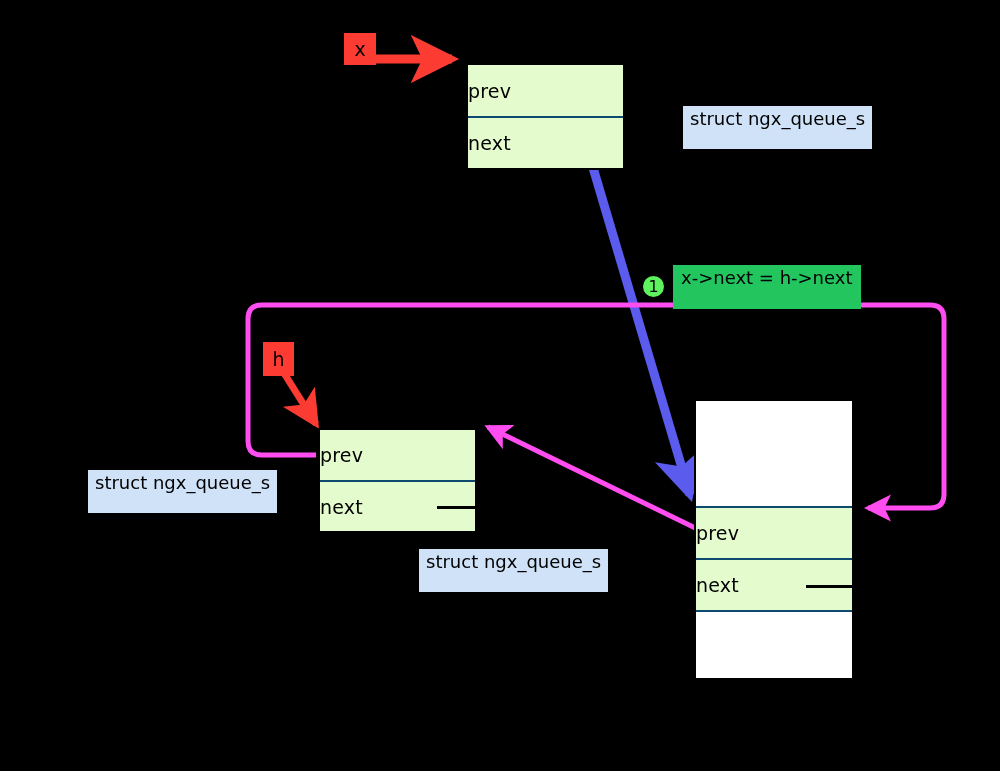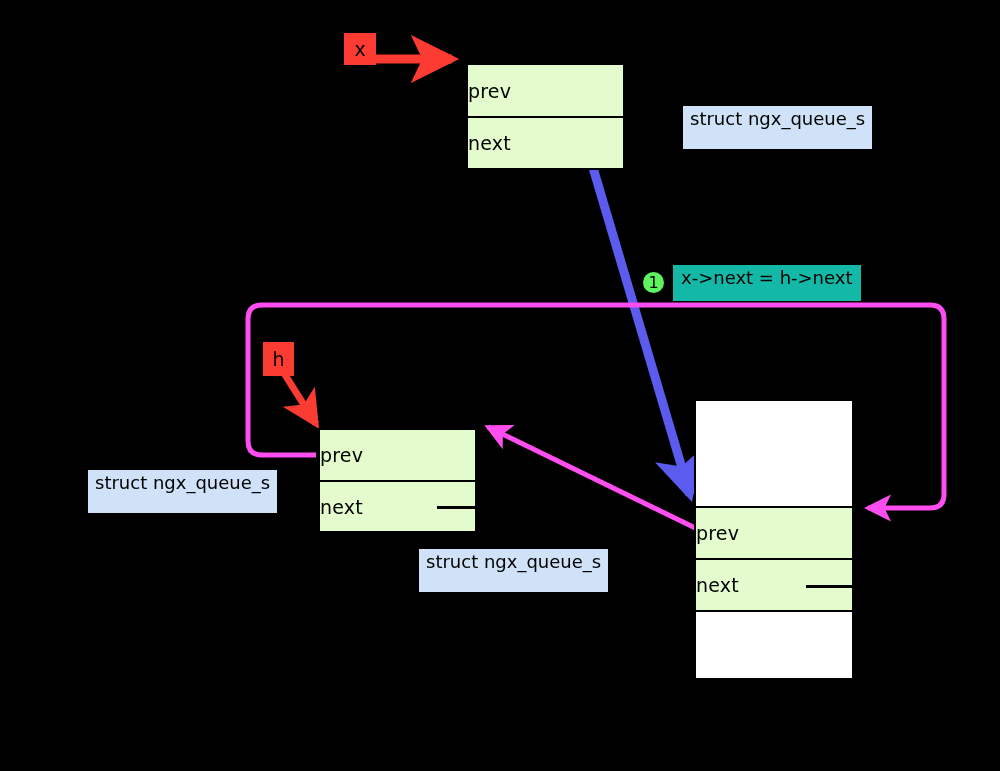--- a/index.html
+++ b/index.html
@@ -36,21 +36,21 @@
     box-sizing: border-box;
     display: flex;
     align-items: center;
     justify-content: flex-start;
     color: #000000;
     font-size: 19px;
     letter-spacing: 0.2px;
   }
   .row-green { background: #e4fbcd; }
   .row-white { background: #ffffff; }
-  .row-sep { border-top: 2px solid #000000; }
+  .row-sep { border-top: 2px solid #0c4a6e; }
 
   
   .next-stub {
     position: absolute;
     height: 3px;
     background: #000000;
   }
 
   
   .var-tag {
@@ -90,24 +90,24 @@
     border: 2px solid #000000;
     box-sizing: border-box;
     display: flex;
     align-items: center;
     justify-content: center;
     font-size: 16px;
     color: #000000;
     line-height: 1;
   }
   .step-text {
-    background: #14b8a6;
+    background: #22c55e;
     color: #000000;
     font-size: 18px;
-    padding: 3px 8px 12px 8px;
+    padding: 3px 8px 20px 8px;
     white-space: nowrap;
     line-height: 1.15;
   }
 </style>
 </head>
 <body>
 
 <div id="canvas">
 
   <svg class="layer" viewBox="0 0 1000 771" xmlns="http://www.w3.org/2000/svg">

